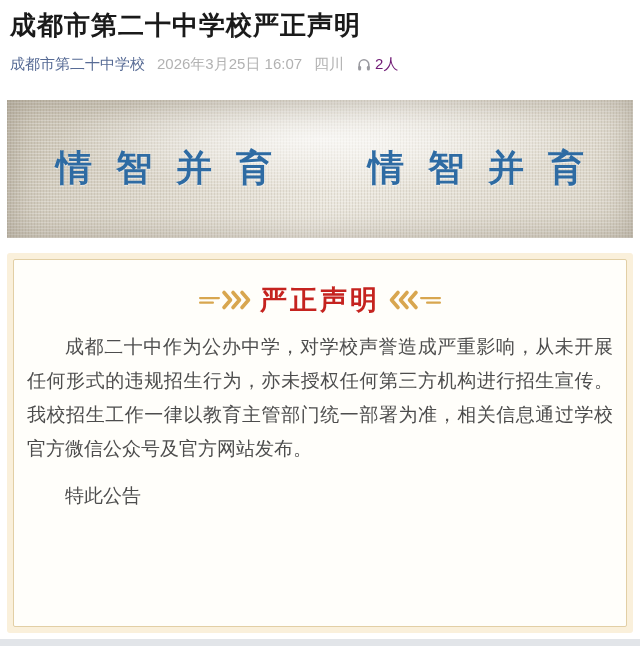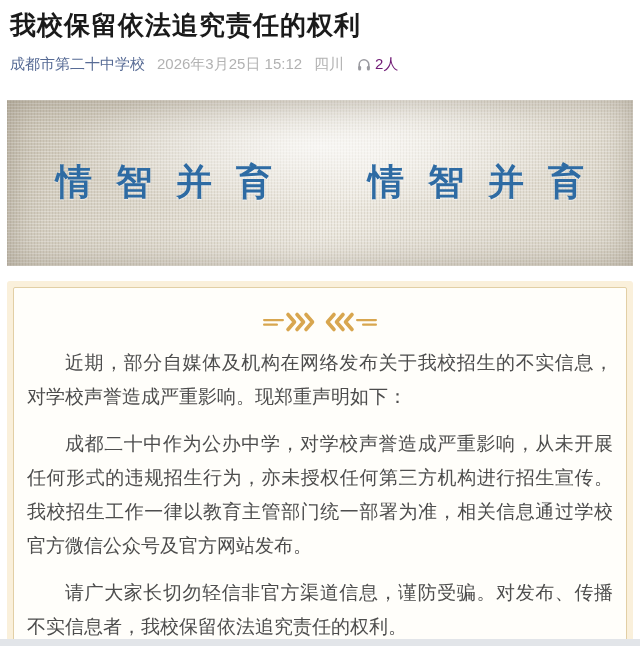--- a/index.html
+++ b/index.html
@@ -30,21 +30,21 @@
     gap:12px;
     white-space:nowrap;
   }
   .meta-account { color:#576b95; }
   .meta-listen { display:flex; align-items:center; gap:3px; color:#701a75; }
   .meta-listen svg { display:block; }
 
   
   .banner {
     margin:26px 7px 0 7px;
-    height:166px;
+    height:138px;
     position:relative;
     display:flex;
     align-items:center;
     justify-content:center;
     gap:96px;
     background:
       radial-gradient(ellipse 60% 55% at 50% 28%, rgba(255,255,255,0.70), rgba(255,255,255,0) 70%),
       repeating-linear-gradient(0deg, rgba(255,255,255,0.28) 0 1px, rgba(0,0,0,0) 1px 3px),
       repeating-linear-gradient(90deg, rgba(140,130,110,0.16) 0 1px, rgba(0,0,0,0) 1px 3px),
       linear-gradient(125deg, #c9c2b3 0%, #e2ddd2 38%, #ece8df 55%, #d8d2c5 100%);
@@ -103,24 +103,24 @@
     position:absolute;
     left:0; right:0; bottom:0;
     height:7px;
     background:#e2e5e9;
   }
 </style>
 </head>
 <body>
 
 <div class="article-header">
-  <h1 class="article-title">我校保留依法追究责任的权利</h1>
+  <h1 class="article-title">成都市第二十中学校严正声明</h1>
   <div class="meta-row">
     <span class="meta-account">成都市第二十中学校</span>
-    <span class="meta-date">2026年3月25日 15:12</span>
+    <span class="meta-date">2026年3月25日 16:07</span>
     <span class="meta-region">四川</span>
     <span class="meta-listen">
       <span>
           <svg width="16" height="16" viewBox="0 0 16 16">
         <path d="M3.2 11.5 V8.6 a4.8 4.8 0 0 1 9.6 0 V11.5" fill="none" stroke="#9a9aa0" stroke-width="1.5" stroke-linecap="round"></path>
         <rect x="2.1" y="9.8" width="3" height="4.6" rx="1.5" fill="#9a9aa0"></rect>
         <rect x="10.9" y="9.8" width="3" height="4.6" rx="1.5" fill="#9a9aa0"></rect>
       </svg>
         </span>
       <span>2人</span>
@@ -139,34 +139,33 @@
     <div class="stmt-heading-row">
       <span class="ornament">
           <svg width="54" height="24" viewBox="0 0 54 24">
         <rect x="1" y="9" width="21" height="2.2" rx="1.1" fill="#d8a64f"></rect>
         <rect x="1" y="13.6" width="15" height="2.2" rx="1.1" fill="#d8a64f"></rect>
         <path d="M26 4.5 l6.5 7.5 l-6.5 7.5" fill="none" stroke="#d8a64f" stroke-width="3.6" stroke-linecap="round" stroke-linejoin="round"></path>
         <path d="M35 4.5 l6.5 7.5 l-6.5 7.5" fill="none" stroke="#d8a64f" stroke-width="3.6" stroke-linecap="round" stroke-linejoin="round"></path>
         <path d="M44 4.5 l6.5 7.5 l-6.5 7.5" fill="none" stroke="#d8a64f" stroke-width="3.6" stroke-linecap="round" stroke-linejoin="round"></path>
       </svg>
         </span>
+      <span class="stmt-heading">严正声明</span>
       <span class="ornament flip">
           <svg width="54" height="24" viewBox="0 0 54 24">
         <rect x="1" y="9" width="21" height="2.2" rx="1.1" fill="#d8a64f"></rect>
         <rect x="1" y="13.6" width="15" height="2.2" rx="1.1" fill="#d8a64f"></rect>
         <path d="M26 4.5 l6.5 7.5 l-6.5 7.5" fill="none" stroke="#d8a64f" stroke-width="3.6" stroke-linecap="round" stroke-linejoin="round"></path>
         <path d="M35 4.5 l6.5 7.5 l-6.5 7.5" fill="none" stroke="#d8a64f" stroke-width="3.6" stroke-linecap="round" stroke-linejoin="round"></path>
         <path d="M44 4.5 l6.5 7.5 l-6.5 7.5" fill="none" stroke="#d8a64f" stroke-width="3.6" stroke-linecap="round" stroke-linejoin="round"></path>
       </svg>
         </span>
     </div>
 
     <div class="stmt-body">
-      <p>近期，部分自媒体及机构在网络发布关于我校招生的不实信息，对学校声誉造成严重影响。现郑重声明如下：</p>
       <p>成都二十中作为公办中学，对学校声誉造成严重影响，从未开展任何形式的违规招生行为，亦未授权任何第三方机构进行招生宣传。我校招生工作一律以教育主管部门统一部署为准，相关信息通过学校官方微信公众号及官方网站发布。</p>
-      <p>请广大家长切勿轻信非官方渠道信息，谨防受骗。对发布、传播不实信息者，我校保留依法追究责任的权利。</p>
       <p class="no-just">特此公告</p>
     </div>
 
   </div>
 </div>
 
 <div class="page-bottom-strip"></div>
 
 </body></html>

